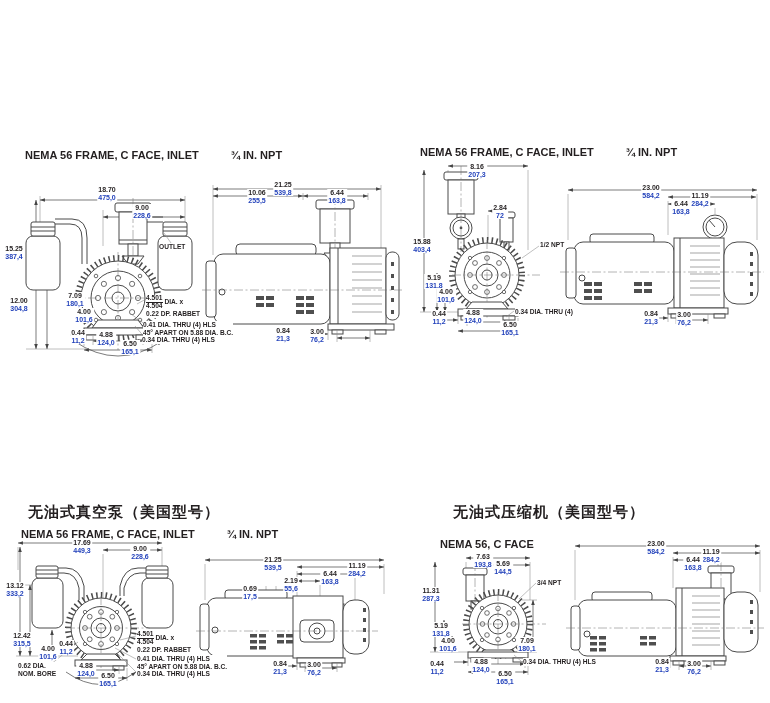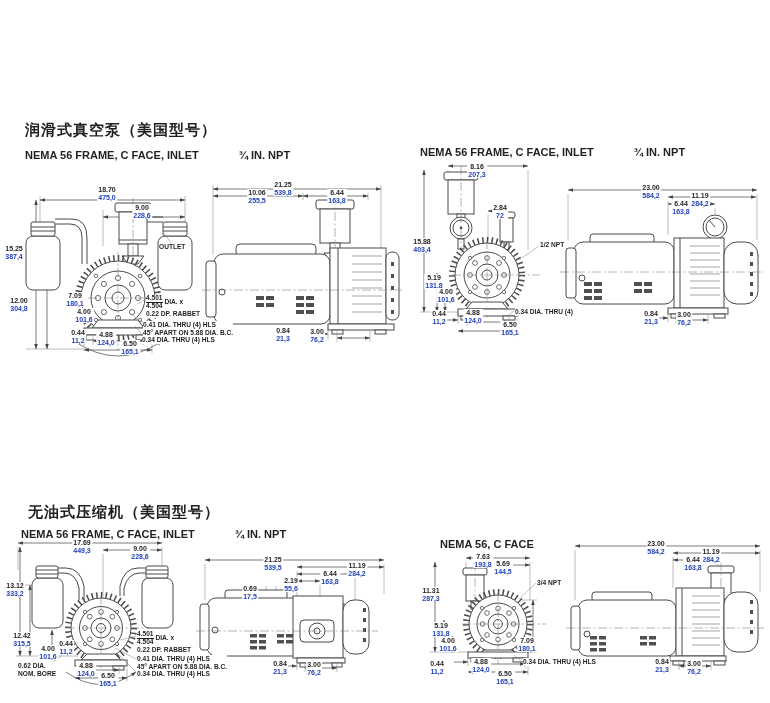--- a/index.html
+++ b/index.html
@@ -3,21 +3,21 @@
 <meta charset="utf-8">
 <style>
   html,body{margin:0;padding:0;background:#fff}
   #page{position:relative;width:770px;height:703px;background:#fff;overflow:hidden;
         font-family:"Liberation Sans","DejaVu Sans",sans-serif;color:#231f20}
   .title{position:absolute;left:0;right:0;top:8px;text-align:center;
          font-size:15px;font-weight:bold;letter-spacing:.5px;z-index:3}
   .title .mmu{color:#2342bb;margin-left:9px}
   .heading{position:absolute;font-size:15px;font-weight:bold;letter-spacing:1px;z-index:3;white-space:nowrap}
   .spec{position:absolute;font-size:11px;font-weight:bold;z-index:3;white-space:nowrap}
-  .spec .npt{margin-left:40px}
+  .spec .npt{margin-left:32px}
   svg#art{position:absolute;left:0;top:0;z-index:1}
   .dim{position:absolute;display:flex;flex-direction:column;align-items:center;
        font-size:7px;font-weight:bold;line-height:1.08;background:#fff;padding:0 1px;
        transform:translateX(-50%);white-space:nowrap;z-index:2}
   .dim .in{color:#231f20}
   .dim .mm{color:#2342bb}
   .note{position:absolute;font-size:6.6px;font-weight:bold;line-height:1.2;background:#fff;
         white-space:nowrap;z-index:2;color:#231f20}
   .frac{display:inline-flex;flex-direction:column;vertical-align:middle;line-height:1.05}
   .frac span:first-child{border-bottom:.6px solid #231f20}
@@ -32,25 +32,25 @@
   .fin{stroke:#6a6a6a;fill:none;stroke-width:.6}
   .vt{fill:#4f4f4f;stroke:none}
   .bolt{fill:#fff;stroke:#4a4a4a;stroke-width:.8}
 </style>
 </head>
 <body>
 
 <div id="page">
 
 
-  <div class="heading" style="left:25px;top:121px">润滑式真空泵（美国型号）</div>
   <div class="spec" style="left:25px;top:149px"><span>NEMA 56 FRAME, C FACE, INLET</span><span class="npt">¾ IN. NPT</span></div>
   <div class="spec" style="left:420px;top:146px"><span>NEMA 56 FRAME, C FACE, INLET</span><span class="npt">¾ IN. NPT</span></div>
-  <div class="heading" style="left:28px;top:503px">无油式压缩机（美国型号）</div>
+  <div class="heading" style="left:28px;top:503px">无油式真空泵（美国型号）</div>
   <div class="spec" style="left:21px;top:528px"><span>NEMA 56 FRAME, C FACE, INLET</span><span class="npt">¾ IN. NPT</span></div>
+  <div class="heading" style="left:453px;top:503px">无油式压缩机（美国型号）</div>
   <div class="spec" style="left:440px;top:538px"><span>NEMA 56, C FACE</span></div>
 
   <svg id="art" width="770" height="703" viewBox="0 0 770 703">
     <defs>
       <marker id="ar" viewBox="0 0 10 10" refX="9.3" refY="5" markerWidth="8" markerHeight="8" orient="auto-start-reverse">
         <path d="M0.5,1.8 L9.5,5 L0.5,8.2 z" fill="#444"></path>
       </marker>
     </defs>
 
     <g>

